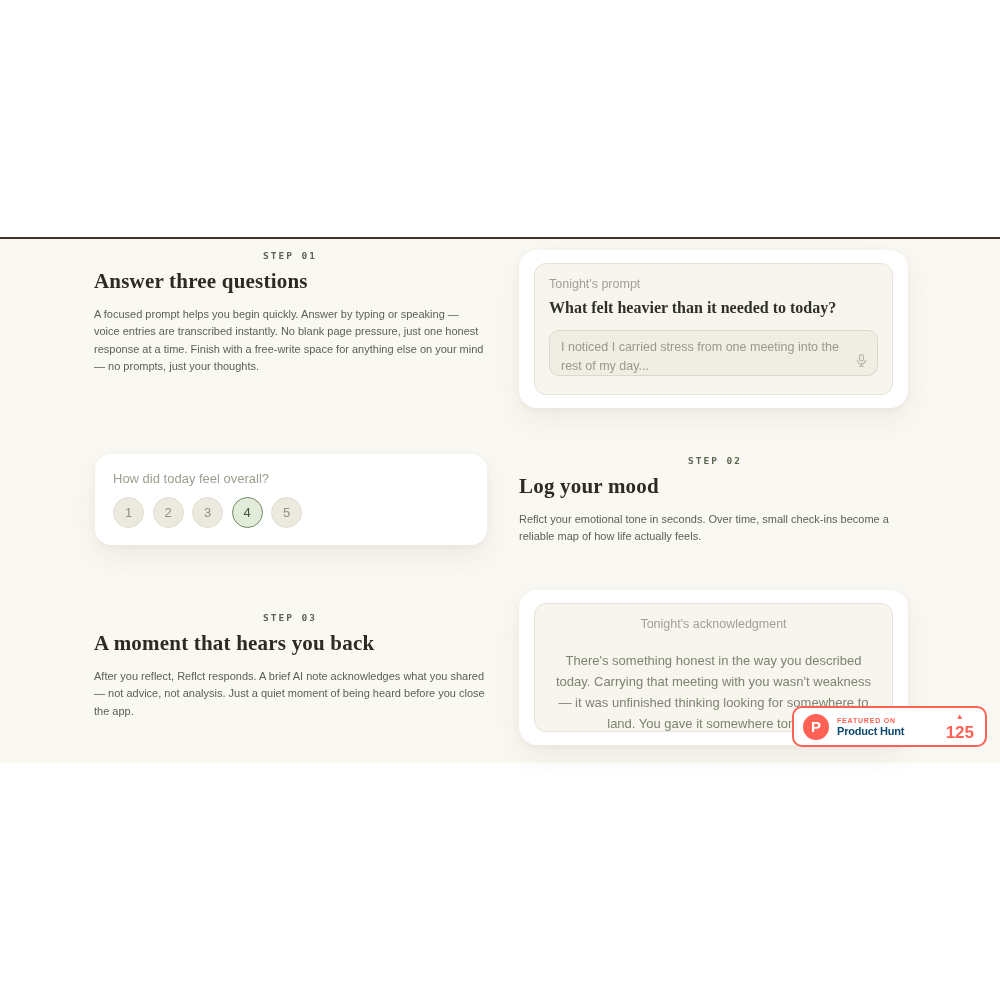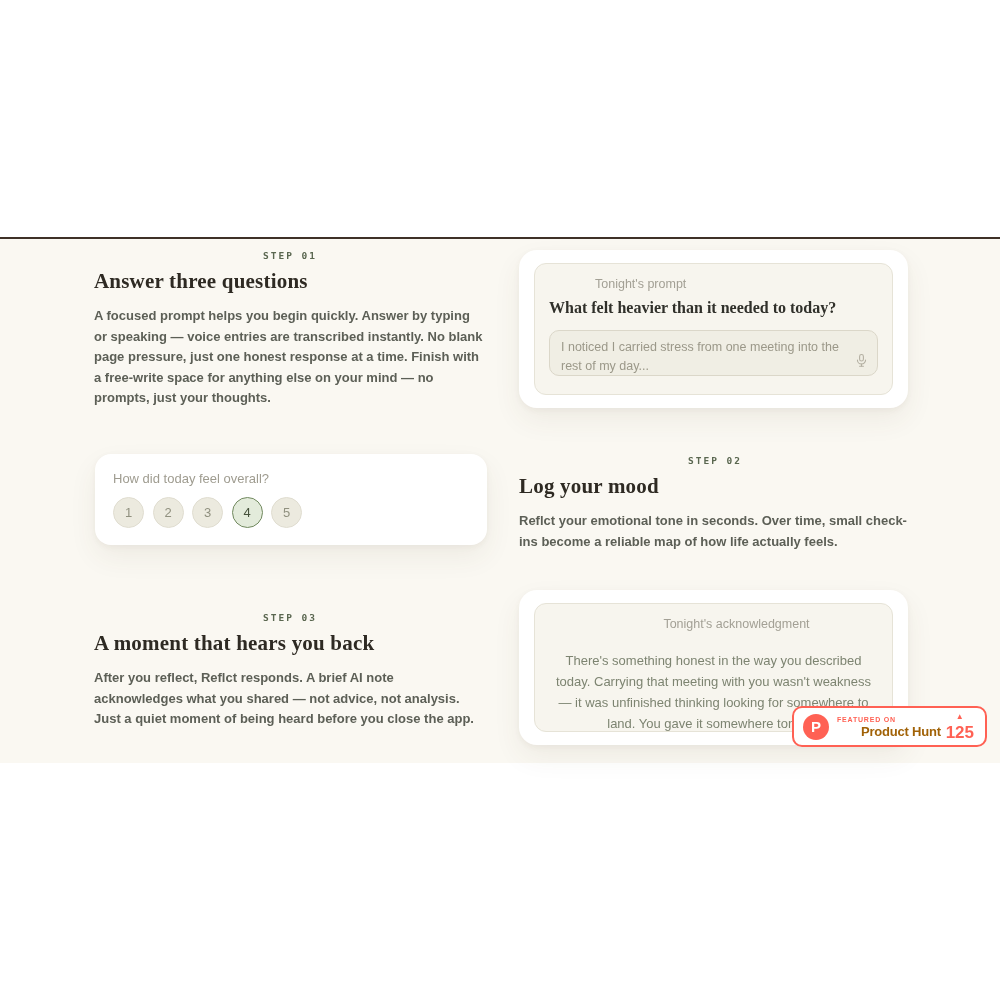--- a/index.html
+++ b/index.html
@@ -18,34 +18,34 @@
     color:#5a6750;
     text-align:center;
   }
   .step-title {
     margin-top:8px;
     font-family:"Liberation Serif","DejaVu Serif",serif;
     font-size:21px; font-weight:700; color:#2e2a23; letter-spacing:0.2px;
   }
   .step-body {
     margin-top:12px;
-    font-size:13px; line-height:1.58; color:#5c5f56;font-weight:bold;
+    font-size:11px; line-height:1.58; color:#5c5f56;
   }
 
   
   .card {
     position:absolute; background:#ffffff; border-radius:18px;
     box-shadow:0 12px 28px rgba(80,65,40,0.07), 0 2px 6px rgba(80,65,40,0.05);
   }
   .inner-card {
     position:absolute; left:15px; right:15px; top:13px; bottom:13px;
     background:#f7f5ee; border:1px solid #e6e3d7; border-radius:12px;
     padding:13px 14px;
   }
-  .inner-label { font-size:12.5px; color:#a3a095;margin-left:46px; }
+  .inner-label { font-size:12.5px; color:#a3a095; }
 
   
   .prompt-question {
     margin-top:8px;
     font-family:"Liberation Serif","DejaVu Serif",serif;
     font-size:16px; font-weight:700; color:#30302a;
   }
   .prompt-input-wrap {
     position:relative; margin-top:13px; height:46px;
     background:#f0eee4; border:1px solid #dbd7c9; border-radius:10px;
@@ -81,21 +81,21 @@
     background:#ffffff; border:2px solid #ff6154; border-radius:10px;
     display:flex; align-items:center; padding:0 11px 0 9px; cursor:pointer;
   }
   .ph-logo {
     width:26px; height:26px; border-radius:50%; background:#ff6154;
     display:flex; align-items:center; justify-content:center;
     color:#ffffff; font-weight:700; font-size:15px; flex:0 0 auto;
   }
   .ph-text { margin-left:8px; line-height:1; }
   .ph-featured { font-size:7px; font-weight:700; letter-spacing:0.8px; color:#ff6154; }
-  .ph-name { margin-top:2px; font-size:13px; font-weight:700; color:#a16207; letter-spacing:-0.2px;margin-left:24px; }
+  .ph-name { margin-top:2px; font-size:11px; font-weight:700; color:#0c4a6e; letter-spacing:-0.2px; }
   .ph-votes { margin-left:auto; text-align:center; color:#ff6154; line-height:1; }
   .ph-upvote { font-size:8px; }
   .ph-count { margin-top:3px; font-size:17px; font-weight:700; }
 </style>
 </head>
 <body>
 
 <div class="divider"></div>
 
 <section class="band">

